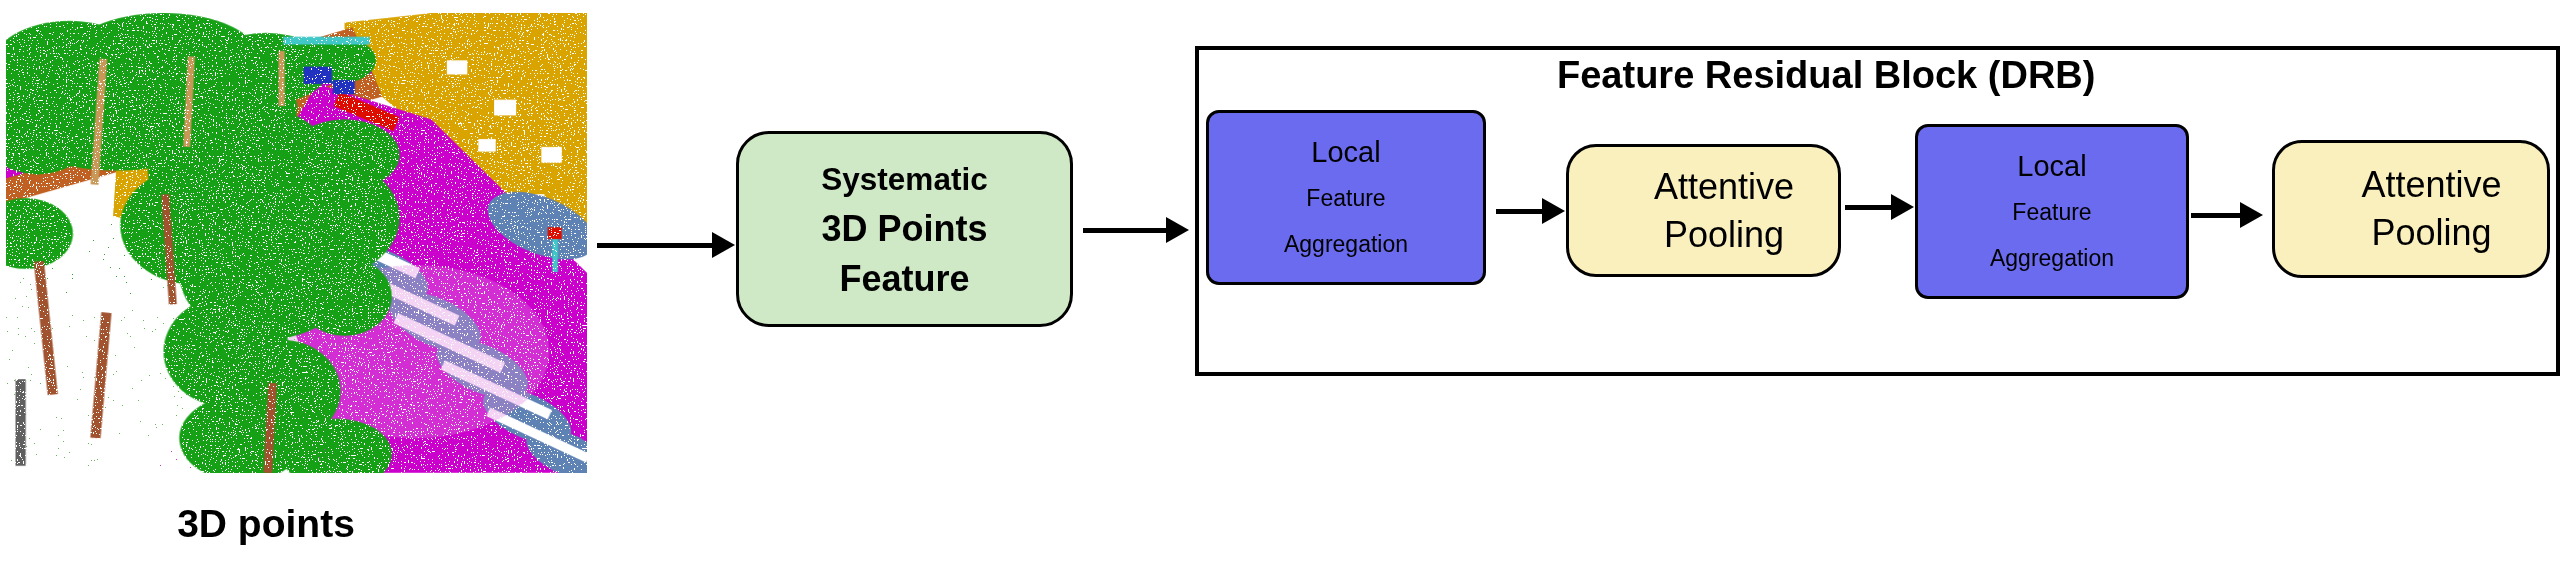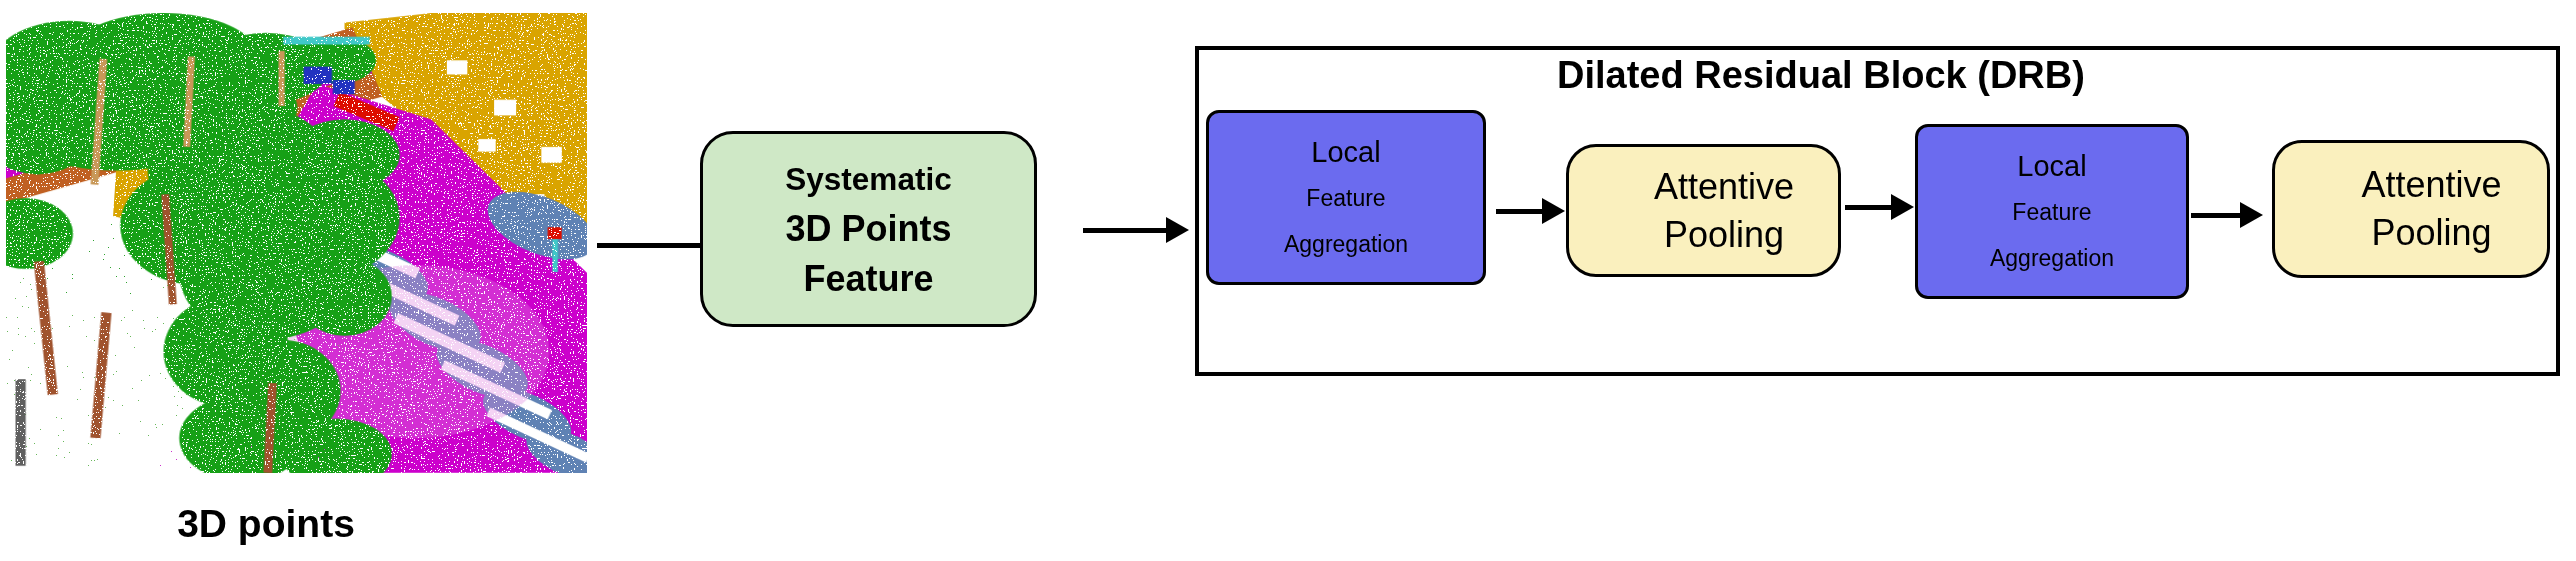--- a/index.html
+++ b/index.html
@@ -17,21 +17,21 @@
   }
 
   .box{
     position:absolute;box-sizing:border-box;border:3.9px solid #000;
     display:flex;flex-direction:column;justify-content:center;align-items:center;
     text-align:center;
   }
   .box .l{white-space:nowrap;}
 
   .green-box{
-    left:700px;top:131px;width:337px;height:196px;
+    left:736px;top:131px;width:337px;height:196px;
     background:#cfe8c6;border-radius:33px;font-weight:bold;
   }
   .green-box .l{font-size:36px;line-height:50px;}
   .green-box .sm{font-size:31.5px;}
 
   .blue-box{background:#6b6bef;border-radius:13px;}
   .blue-box .l{font-size:23px;line-height:46px;}
   .blue-box .sm{font-size:29px;}
   #lfa1{left:1206px;top:110px;width:280px;height:175px;}
   #lfa2{left:1915px;top:124px;width:274px;height:175px;}
@@ -177,21 +177,21 @@
   <div class="box green-box">
     <div class="l sm">Systematic</div>
     <div class="l">3D Points</div>
     <div class="l">Feature</div>
   </div>
 
   <div class="aline" style="left:1083px;top:228px;width:85px;"></div>
   <div class="ahead" style="left:1166px;top:217px;"></div>
 
   <div class="drb"></div>
-  <div class="drb-title">Dilated Residual Block (DRB)</div>
+  <div class="drb-title">Feature Residual Block (DRB)</div>
 
   <div class="box blue-box" id="lfa1">
     <div class="l sm">Local</div>
     <div class="l">Feature</div>
     <div class="l">Aggregation</div>
   </div>
 
   <div class="aline" style="left:1496px;top:209px;width:47px;"></div>
   <div class="ahead" style="left:1542px;top:198px;"></div>
 

